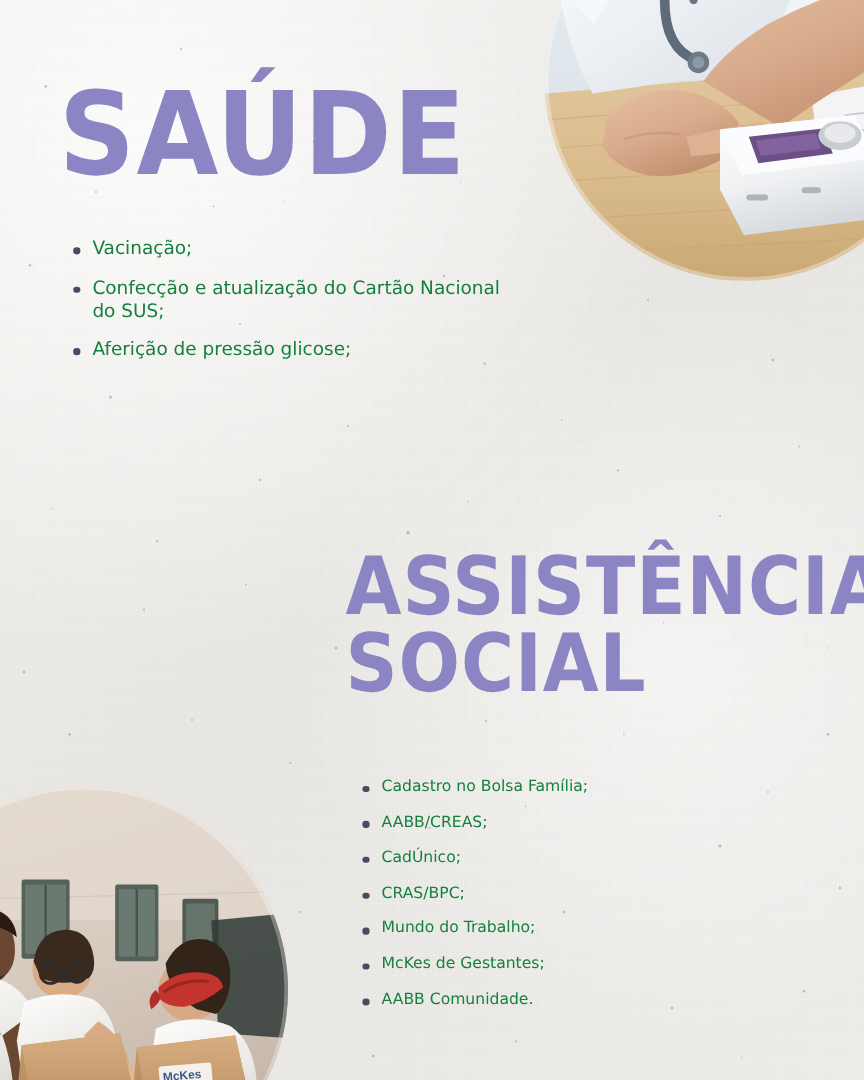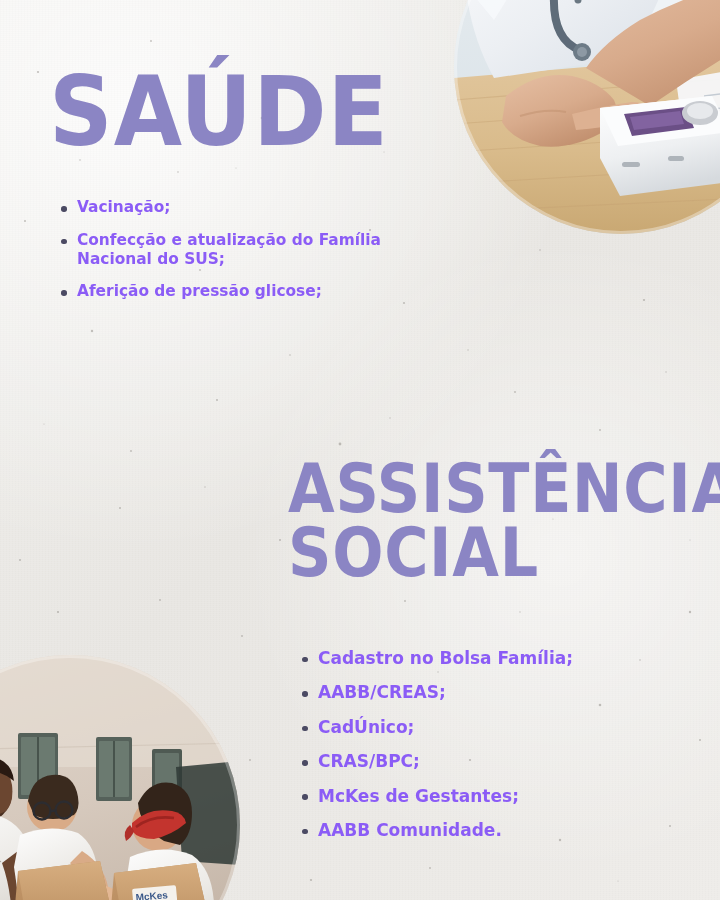--- a/index.html
+++ b/index.html
@@ -76,23 +76,23 @@
   #heading-assistencia .hline {
     display: block;
   }
 
   
   .bullet-list {
     position: absolute;
     margin: 0;
     padding: 0;
     list-style: none;
-    color: #8b5cf6;
+    color: #15803d;
     font-family: "DejaVu Sans", sans-serif;
-    font-weight: bold;
+    font-weight: normal;
   }
   .bullet-list li {
     position: relative;
     padding-left: 17px;
   }
   .bullet-list li::before {
     content: "";
     position: absolute;
     left: 1px;
     top: 0.52em;
@@ -111,21 +111,21 @@
   }
   #list-saude li {
     margin-bottom: 14px;
   }
   #list-saude li:last-child { margin-bottom: 0; }
 
   #list-assistencia {
     left: 301px;
     top: 648px;
     width: 330px;
-    font-size: 17px;
+    font-size: 13px;
     line-height: 1.2;
   }
   #list-assistencia li {
     margin-bottom: 14px;
   }
   #list-assistencia li:last-child { margin-bottom: 0; }
 
   
   .photo-circle {
     position: absolute;
@@ -312,34 +312,35 @@
       <path d="M274 236 Q302 222 310 188 Q316 156 300 128" fill="none" stroke="#3f4a57" stroke-width="9" stroke-linecap="round"></path>
 
       <circle cx="167" cy="167" r="167" fill="none" stroke="rgba(255,255,255,0.35)" stroke-width="6"></circle>
     </svg>
   </div>
 
   <div class="heading" id="heading-saude">SAÚDE</div>
 
   <ul class="bullet-list" id="list-saude">
     <li>Vacinação;</li>
-    <li>Confecção e atualização do Família Nacional do SUS;</li>
+    <li>Confecção e atualização do Cartão Nacional do SUS;</li>
     <li>Aferição de pressão glicose;</li>
   </ul>
 
   <div class="heading" id="heading-assistencia">
     <span class="hline">ASSISTÊNCIA</span>
     <span class="hline">SOCIAL</span>
   </div>
 
   <ul class="bullet-list" id="list-assistencia">
     <li>Cadastro no Bolsa Família;</li>
     <li>AABB/CREAS;</li>
     <li>CadÚnico;</li>
     <li>CRAS/BPC;</li>
+    <li>Mundo do Trabalho;</li>
     <li>McKes de Gestantes;</li>
     <li>AABB Comunidade.</li>
   </ul>
 
   <div class="photo-circle" id="photo-volunteers">
     <svg viewBox="0 0 340 340" preserveAspectRatio="xMidYMid slice" role="img">
       <defs>
         <linearGradient id="vpWall" x1="0" y1="0" x2="0.3" y2="1">
           <stop offset="0%" stop-color="#e3d9cf"></stop>
           <stop offset="55%" stop-color="#d6c9bd"></stop>

